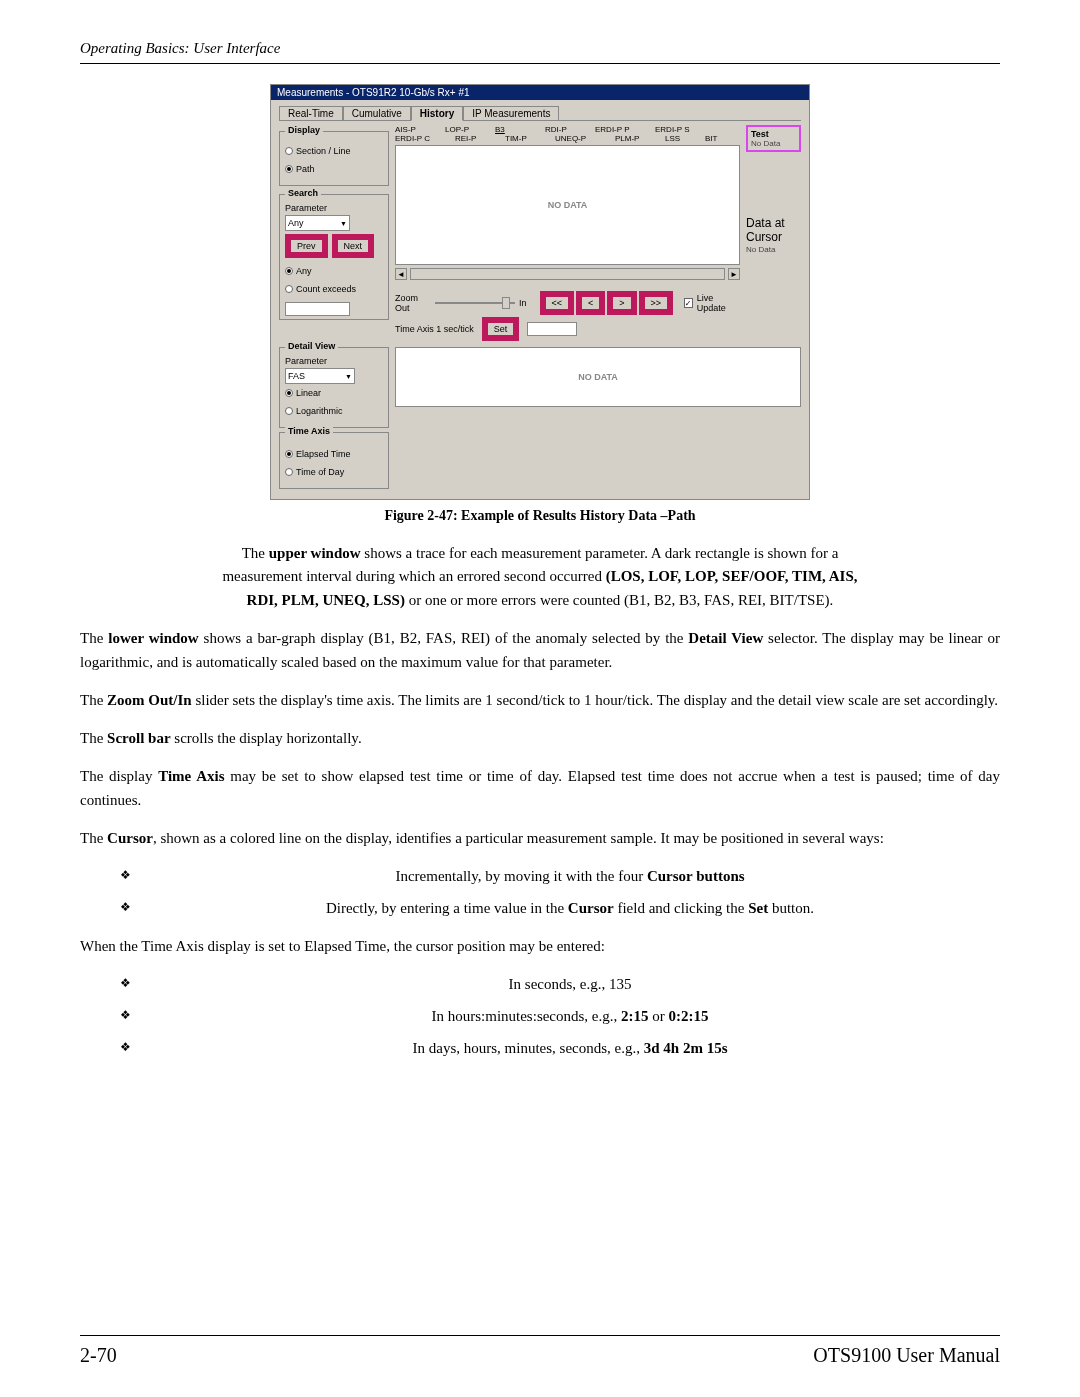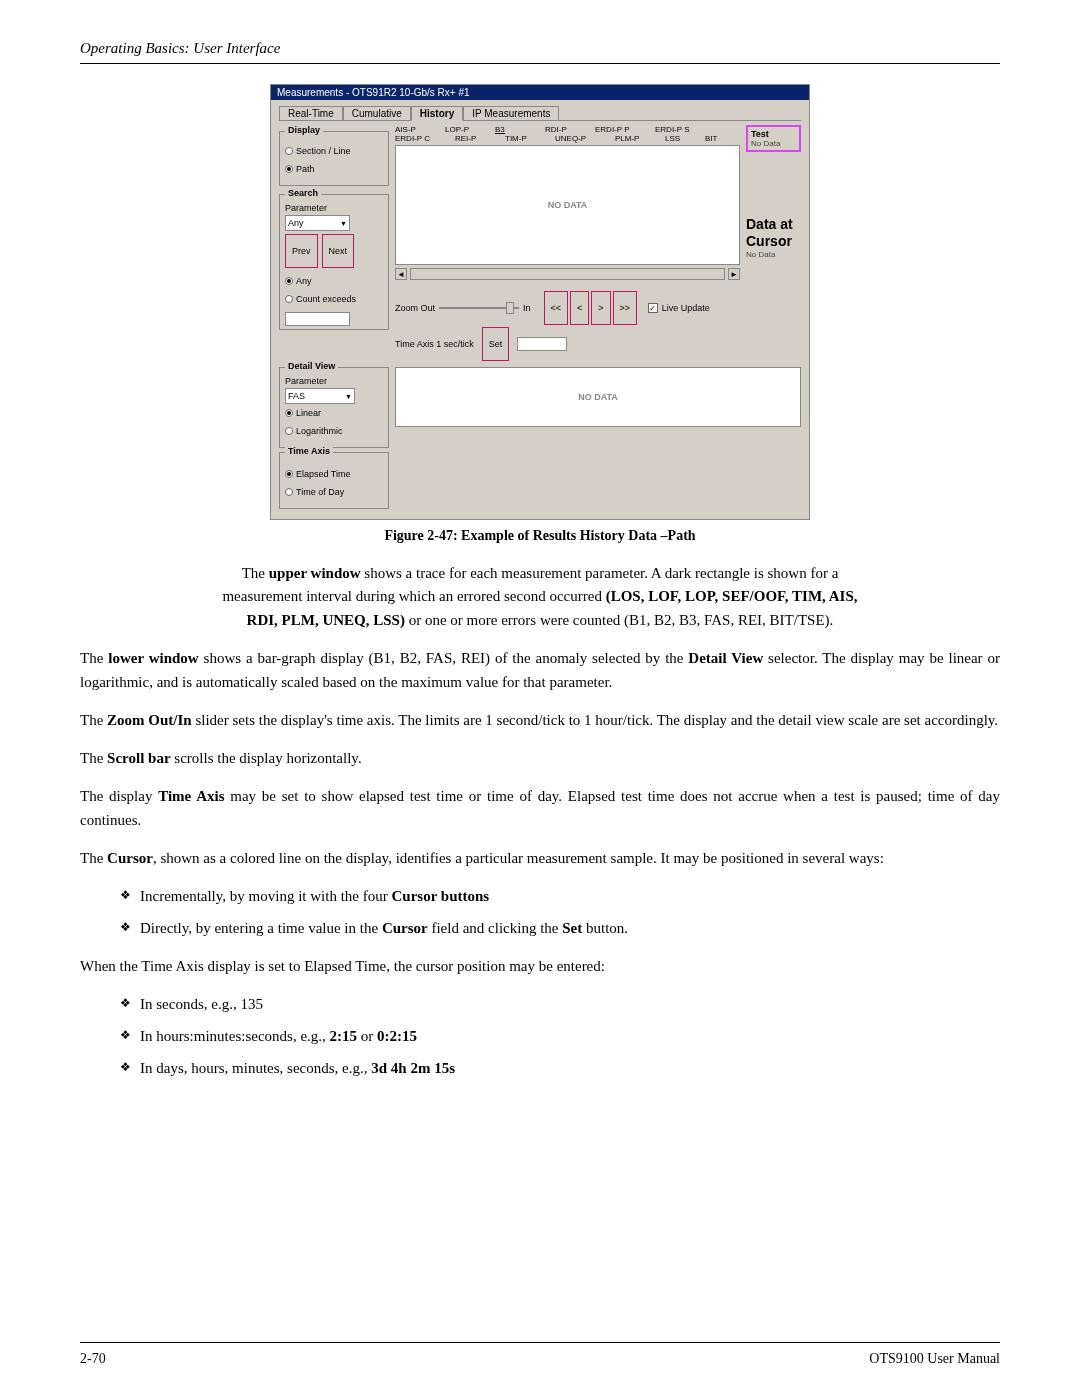--- a/index.html
+++ b/index.html
@@ -152,23 +152,23 @@
       padding: 0 2px;
       display: flex;
       align-items: center;
       justify-content: space-between;
     }
     .select-arrow {
       font-size: 7px;
     }
 
     .btn-small {
-      border: 1px solid #be185d;
-      background: #d4d0c8;
-      padding: 11px 6px;
+      border: 6px solid #be185d;
+      background: #d4d0c8;
+      padding: 1px 6px;
       font-size: 9px;
       cursor: pointer;
     }
 
     .btn-row {
       display: flex;
       gap: 4px;
       margin: 3px 0;
     }
 
@@ -312,20 +312,21 @@
       text-align: justify;
       line-height: 1.6;
       margin-bottom: 14px;
       font-size: 15px;
     }
 
     .bullet-list {
       list-style: none;
       padding-left: 40px;
       margin-bottom: 14px;
+      text-align: center;
     }
     .bullet-list li {
       position: relative;
       padding-left: 20px;
       margin-bottom: 8px;
       line-height: 1.6;
       font-size: 15px;
     }
     .bullet-list li::before {
       content: '❖';
@@ -339,21 +340,21 @@
     .page-footer {
       position: absolute;
       bottom: 30px;
       left: 80px;
       right: 80px;
       display: flex;
       justify-content: space-between;
       align-items: center;
       border-top: 1px solid #000;
       padding-top: 8px;
-      font-size: 14px;
+      font-size: 20px;
     }
   </style>
 </head>
 <body>
 
 <div class="page-container">
 
   <div class="page-header">
     <span class="page-header-title">Operating Basics: User Interface</span>
   </div>
@@ -465,21 +466,21 @@
               <div class="cursor-input"></div>
             </div>
           </div>
 
           <div class="far-right-panel">
             <div class="test-box">
               <div class="test-label">Test</div>
               <div class="test-value">No Data</div>
             </div>
             <div style="margin-top: 60px;">
-              <div style="font-size:14px; font-weight:bold; line-height:1.2;">Data at<br>Cursor</div>
+              <div style="font-size:12px; font-weight:normal; line-height:1.2;">Data at<br>Cursor</div>
               <div class="test-value">No Data</div>
             </div>
           </div>
         </div>
 
         <div class="bottom-section">
 
           <div class="detail-panel">
             <div class="group-box" style="padding-top:8px;">
               <span class="group-box-title">Detail View</span>

